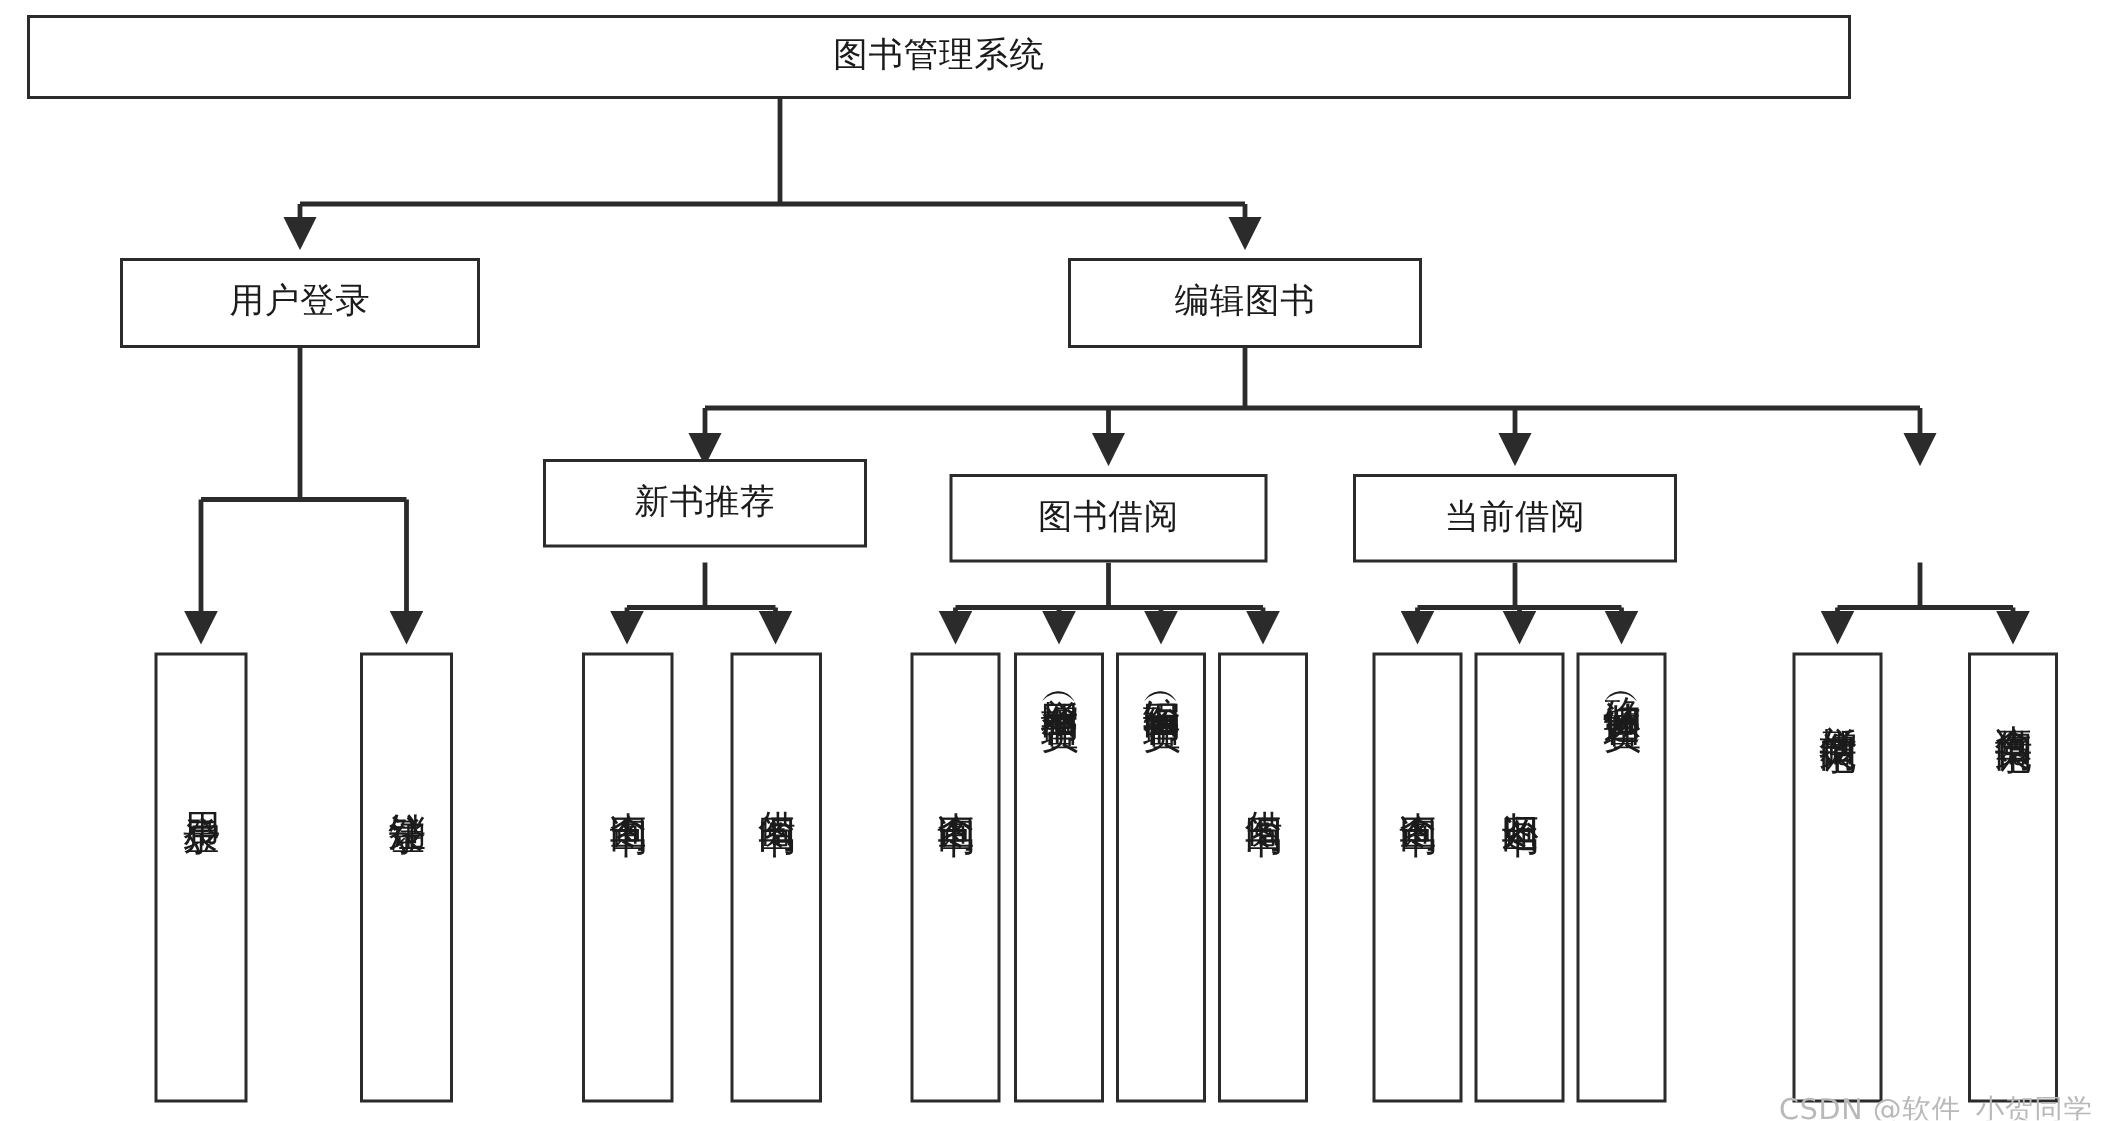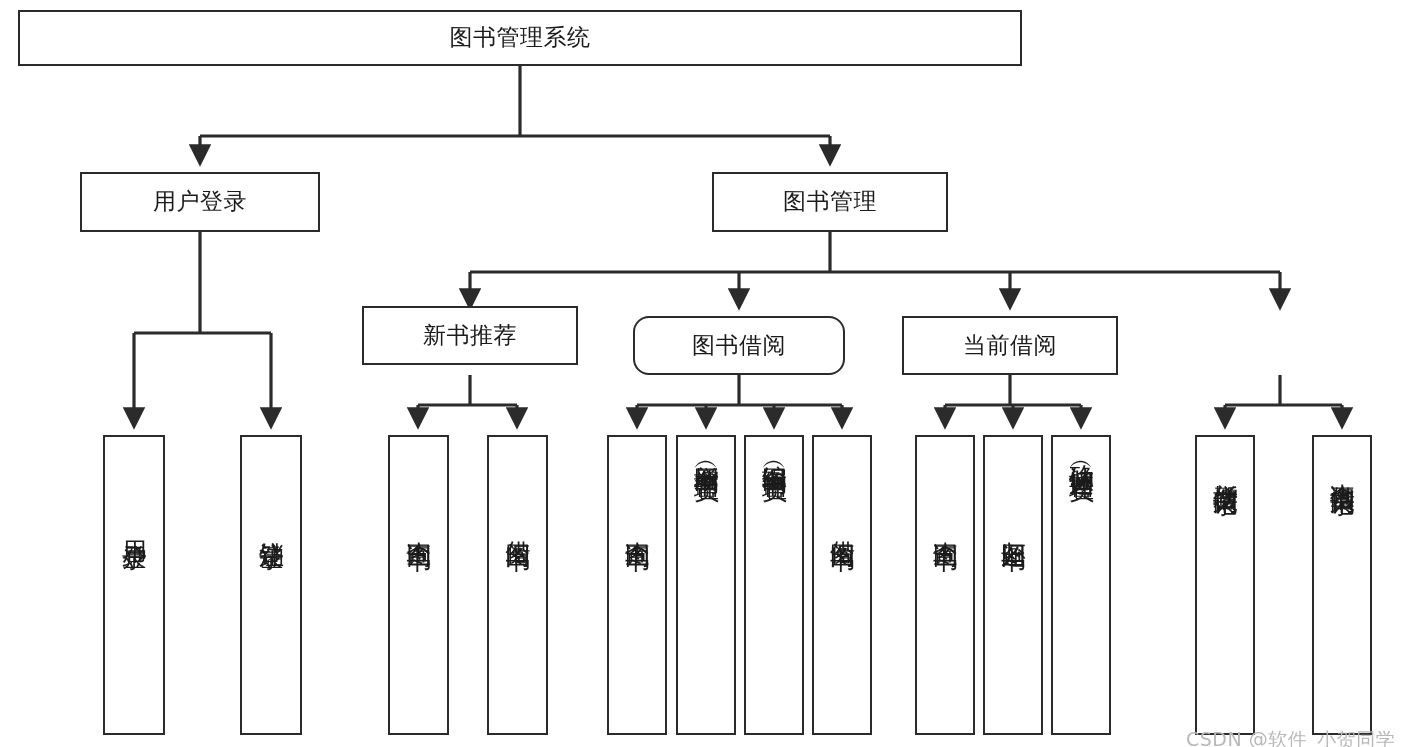--- a/index.html
+++ b/index.html
@@ -123,35 +123,35 @@
       <path d="M 1013 405 L 1013 426" marker-end="url(#arrow)"></path>
       <path d="M 1081 405 L 1081 426" marker-end="url(#arrow)"></path>
 
       <path d="M 1280 375 L 1280 405"></path>
       <path d="M 1225 405 L 1342 405"></path>
       <path d="M 1225 405 L 1225 426" marker-end="url(#arrow)"></path>
       <path d="M 1342 405 L 1342 426" marker-end="url(#arrow)"></path>
     </g>
   </svg>
 
-  <div class="node h-node" style="left:18px; top:10px; width:1004px; height:56px;">
+  <div class="node h-node" style="left:18px; top:10px; width:1216px; height:56px;">
     <span class="lbl">图书管理系统</span>
   </div>
 
   <div class="node h-node" style="left:80px; top:172px; width:240px; height:60px;">
     <span class="lbl">用户登录</span>
   </div>
   <div class="node h-node" style="left:712px; top:172px; width:236px; height:60px;">
-    <span class="lbl">图书管理</span>
+    <span class="lbl">编辑图书</span>
   </div>
 
   <div class="node h-node" style="left:362px; top:306px; width:216px; height:59px;">
     <span class="lbl">新书推荐</span>
   </div>
-  <div class="node h-node" style="left:633px; top:316px; width:212px; height:59px;border-radius:16px;">
+  <div class="node h-node" style="left:633px; top:316px; width:212px; height:59px;">
     <span class="lbl">图书借阅</span>
   </div>
   <div class="node h-node" style="left:902px; top:316px; width:216px; height:59px;justify-content:center;">
     <span class="lbl">当前借阅</span>
   </div>
 
   <div class="node v-node v-mid" style="left:103px; top:435px; width:62px; height:300px;">
     <span class="lbl">用户登录</span>
   </div>
   <div class="node v-node v-mid" style="left:240px; top:435px; width:62px; height:300px;">

